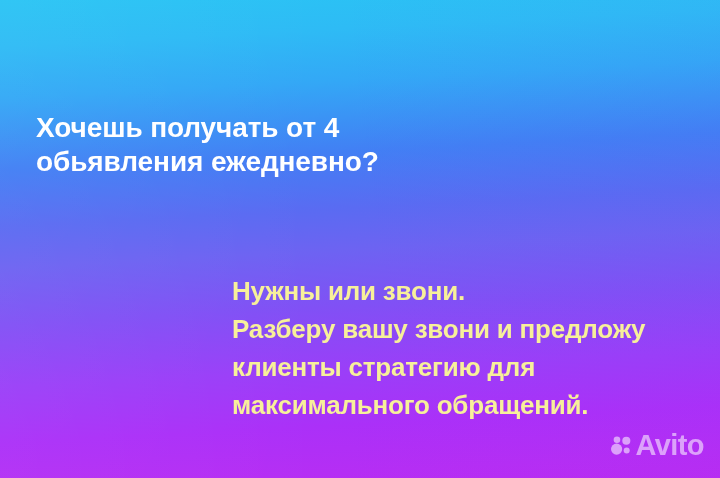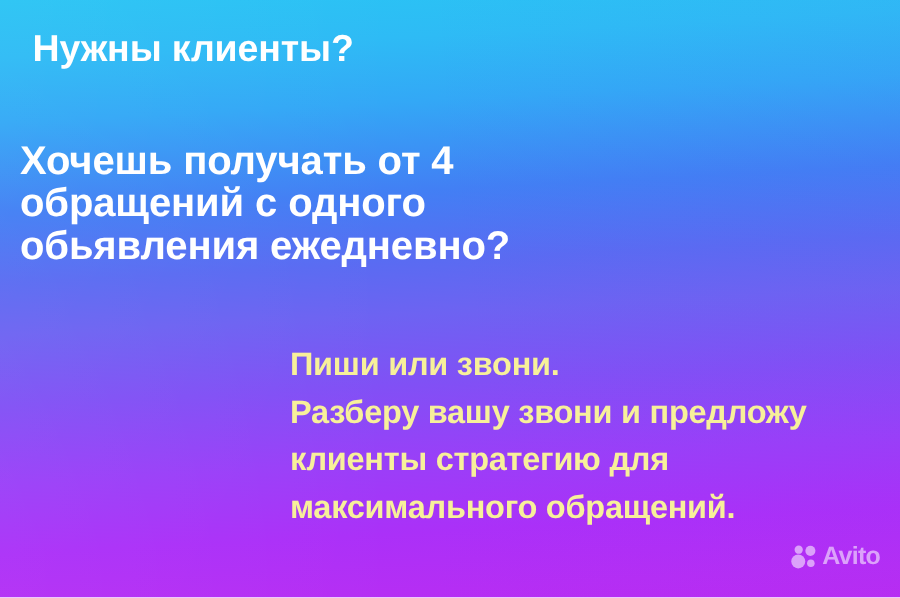--- a/index.html
+++ b/index.html
@@ -58,24 +58,24 @@
     font-size: 30px;
     font-weight: bold;
     line-height: 34px;
     letter-spacing: -0.1px;
     white-space: nowrap;
   }
 
   
   .subhead {
     position: absolute;
-    left: 16px;
+    left: 36px;
     top: 111px;
     color: #ffffff;
-    font-size: 32px;
+    font-size: 28px;
     font-weight: bold;
     line-height: 34px;
     letter-spacing: -0.1px;
   }
   .subhead .line {
     display: block;
     white-space: nowrap;
   }
 
   
@@ -105,42 +105,40 @@
     opacity: 0.55;
   }
   .wm-mark {
     display: block;
     width: 22px;
     height: 22px;
     flex: 0 0 auto;
   }
   .wm-text {
     color: #ffffff;
-    font-size: 20px;
+    font-size: 29px;
     font-weight: bold;
     line-height: 29px;
     letter-spacing: -0.6px;
   }
 </style>
 </head>
 <body>
 
 <div id="banner">
   <div class="layer">
 
-    <div class="headline">Нужны клиенты?</div>
 
     <div class="subhead">
       <span class="line">Хочешь получать от 4</span>
-      <span class="line">обращений с одного</span>
       <span class="line">обьявления ежедневно?</span>
     </div>
 
     <div class="cta">
-      <span class="line">Пиши или звони.</span>
+      <span class="line">Нужны или звони.</span>
       <span class="line">Разберу вашу звони и предложу</span>
       <span class="line">клиенты стратегию для</span>
       <span class="line">максимального обращений.</span>
     </div>
 
     <div class="watermark">
       <svg class="wm-mark" viewBox="0 0 24 24" aria-hidden="true">
         <circle cx="7.2" cy="15.4" r="6.1" fill="#ffffff"></circle>
         <circle cx="7.6" cy="5.2" r="3.6" fill="#ffffff"></circle>
         <circle cx="17.8" cy="6.2" r="4.4" fill="#ffffff"></circle>

